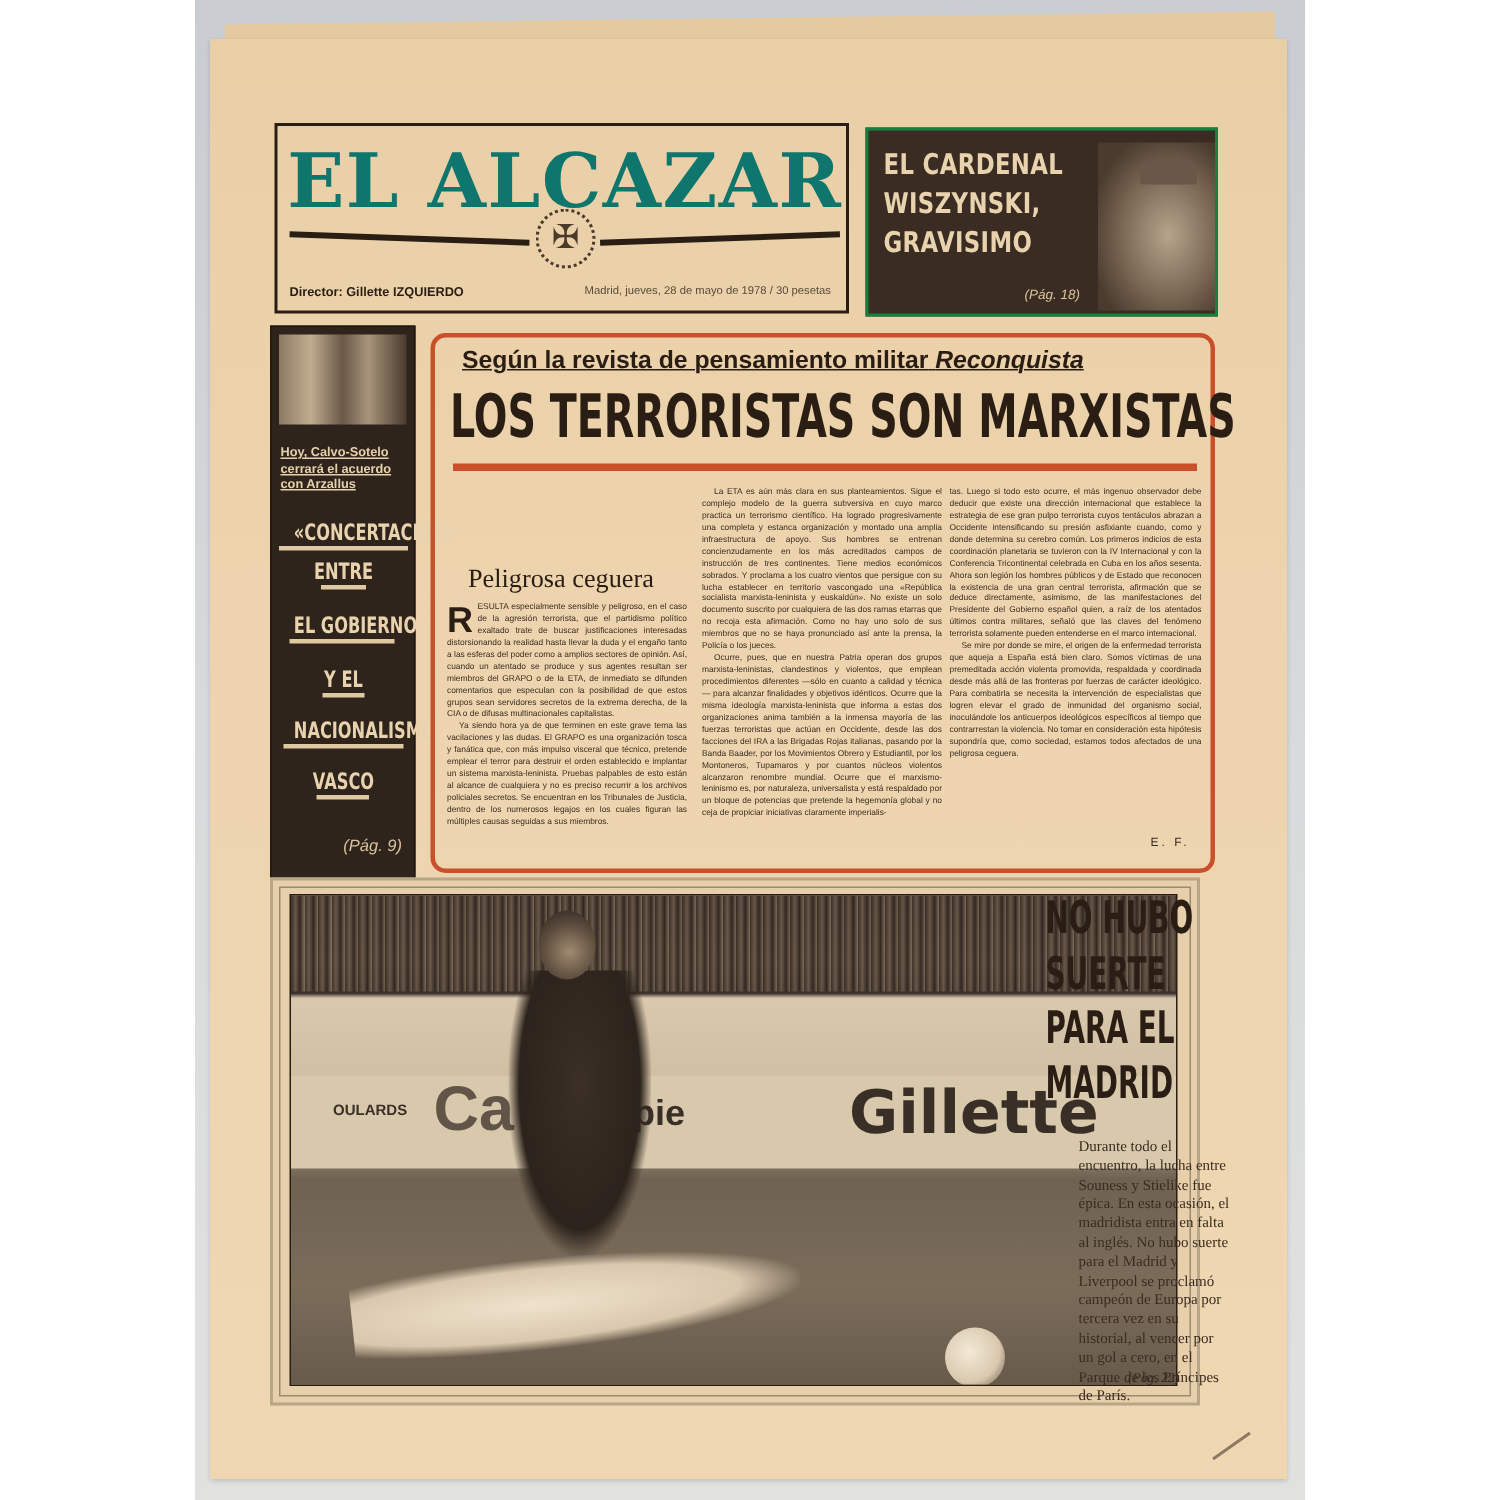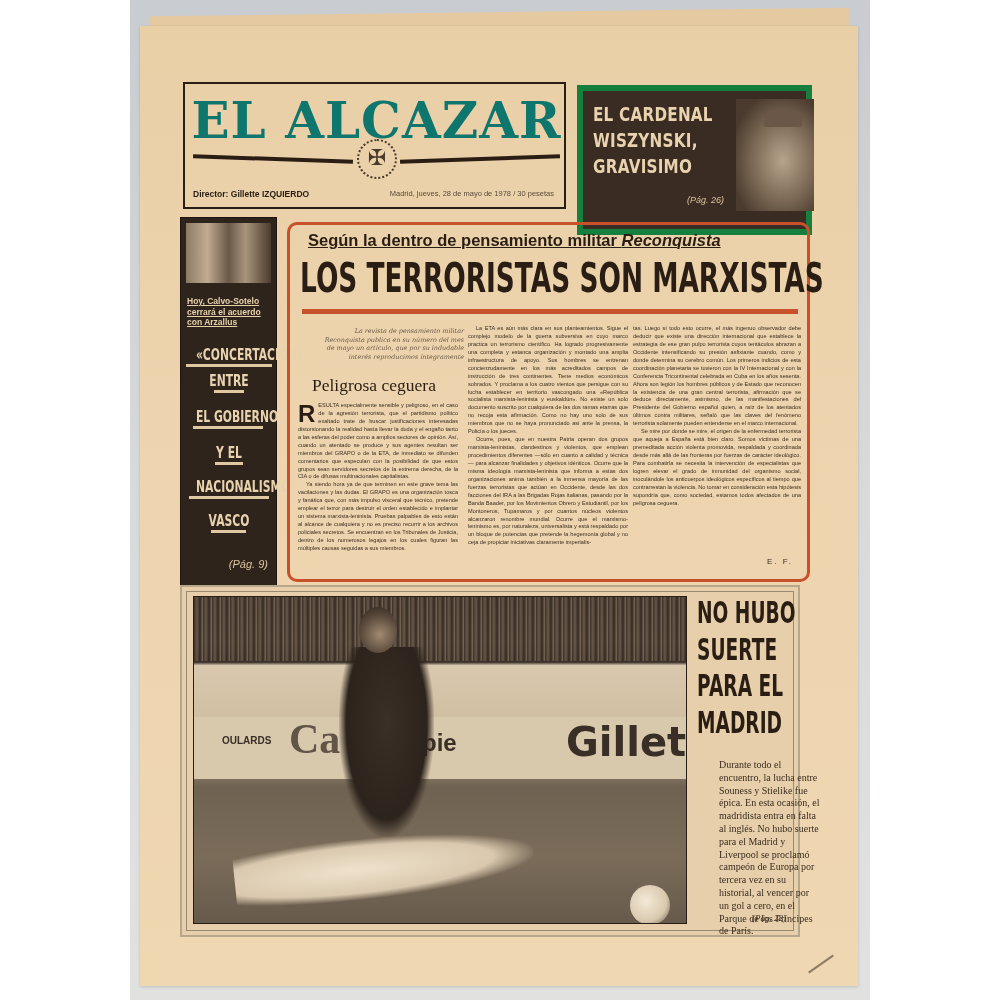--- a/index.html
+++ b/index.html
@@ -45,22 +45,22 @@
   }
   .masthead-director {
     position: absolute; left: 8px; top: 105px; font-size: 8.5px; font-weight: bold; color: #2a1e14;
   }
   .masthead-date {
     position: absolute; right: 10px; top: 105px; font-size: 7.5px; color: #5a4a3a;
   }
 
   
   .cardinal {
-    position: absolute; left: 577px; top: 85px; width: 235px; height: 150px;
-    background: #3a2c22; border: 6px solid #15803d;
+    position: absolute; left: 577px; top: 85px; width: 235px; height: 126px;
+    background: #3a2c22; border: 2px solid #15803d;
   }
   .cardinal-text {
     position: absolute; left: 10px; top: 10px; width: 140px;
     font-family: "DejaVu Sans", sans-serif; font-weight: bold; font-size: 19px;
     color: #e8d3ae; line-height: 1.38; transform: scaleX(0.8); transform-origin: left;
     letter-spacing: 0.3px; white-space: nowrap;
   }
   .cardinal-page {
     position: absolute; left: 104px; top: 104px; font-size: 9px; font-style: italic; color: #d9c29c;
   }
@@ -141,37 +141,37 @@
 
   
   .sports {
     position: absolute; left: 180px; top: 585px; width: 620px; height: 352px;
     border: 2px solid #b8a68a; background: #e6cfaa;
   }
   .sports-inner {
     position: absolute; left: 4px; top: 4px; width: 608px; height: 340px; border: 1px solid #9a8a72;
   }
   .sports-photo {
-    position: absolute; left: 193px; top: 596px; width: 494px; height: 328px;
+    position: absolute; left: 193px; top: 596px; width: 592px; height: 328px;
     background: linear-gradient(180deg, #3e332a 0%, #5a4b3e 14%, #3a3029 20%, #d9c8ad 21%, #cdbb9f 44%, #6f6252 58%, #7b6c5a 80%, #675a4b 100%);
     border: 1px solid #2a1e14; overflow: hidden;
   }
   .crowd {
     position: absolute; left: 0; top: 0; width: 100%; height: 64px;
     background: repeating-linear-gradient(90deg, #3a2f27 0px, #6c5c4c 3px, #2e251e 6px, #857460 9px);
     opacity: 0.85;
   }
   .boards {
     position: absolute; left: 0; top: 120px; width: 100%; height: 62px; background: #d8c8ac;
   }
   .ad {
     position: absolute; font-weight: bold; color: #3a2f27;
   }
   .ad1 { left: 28px; top: 138px; font-size: 10px; }
-  .ad2 { left: 95px; top: 118px; font-size: 42px; font-family: Liberation Serif, serif; opacity: 0.75; }
+  .ad2 { left: 95px; top: 118px; font-size: 42px; font-family: Liberation Sans, sans-serif; opacity: 0.75; }
   .ad3 { left: 200px; top: 132px; font-size: 24px; }
   .ad4 { left: 372px; top: 122px; font-size: 40px; font-family: "DejaVu Sans", sans-serif; }
   .player-dark {
     position: absolute; left: 145px; top: 50px; width: 95px; height: 190px;
     background: radial-gradient(ellipse at 50% 40%, #3b2f26 0%, #2c231c 60%, transparent 72%);
   }
   .player-head {
     position: absolute; left: 165px; top: 10px; width: 38px; height: 46px; border-radius: 50%;
     background: radial-gradient(circle at 55% 60%, #a08a70 0%, #5a4a3c 55%, #2a211a 100%);
   }
@@ -218,21 +218,21 @@
   <div class="masthead-director">Director: Gillette IZQUIERDO</div>
   <div class="masthead-date">Madrid, jueves, 28 de mayo de 1978 / 30 pesetas</div>
 </div>
 
 <div class="cardinal">
   <div class="cardinal-text">
     <div>EL CARDENAL</div>
     <div>WISZYNSKI,</div>
     <div>GRAVISIMO</div>
   </div>
-  <div class="cardinal-page">(Pág. 26)</div>
+  <div class="cardinal-page">(Pág. 18)</div>
   <div class="cardinal-photo"></div>
 </div>
 
 <div class="leftbox">
   <div class="leftbox-photo"></div>
   <div class="leftbox-sub"><span>Hoy, Calvo-Sotelo cerrará el acuerdo con Arzallus</span></div>
 
   <div class="leftbox-word" style="top:128px;font-size:15px;">«CONCERTACION»</div>
   <div class="leftbox-bar" style="left:5px;width:86px;top:146px;"></div>
 
@@ -249,27 +249,26 @@
   <div class="leftbox-bar" style="left:8px;width:80px;top:278px;"></div>
 
   <div class="leftbox-word" style="top:294px;font-size:15px;">VASCO</div>
   <div class="leftbox-bar" style="left:30px;width:35px;top:312px;"></div>
 
   <div class="leftbox-page">(Pág. 9)</div>
 </div>
 
 <div class="mainstory">
   <div class="kicker">
-    <span>Según la dentro de pensamiento militar</span>
+    <span>Según la revista de pensamiento militar</span>
     <i>Reconquista</i>
   </div>
   <div class="headline">LOS TERRORISTAS SON MARXISTAS</div>
   <div class="headline-rule"></div>
 
-  <div class="intro">La revista de pensamiento militar Reconquista publica en su número del mes de mayo un artículo, que por su indudable interés reproducimos íntegramente</div>
   <div class="section-title">Peligrosa ceguera</div>
 
   <div class="col col1">
     <p class="first"><span class="dropcap">R</span><span>ESULTA especialmente sensible y peligroso, en el caso de la agresión terrorista, que el partidismo político exaltado trate de buscar justificaciones interesadas distorsionando la realidad hasta llevar la duda y el engaño tanto a las esferas del poder como a amplios sectores de opinión. Así, cuando un atentado se produce y sus agentes resultan ser miembros del GRAPO o de la ETA, de inmediato se difunden comentarios que especulan con la posibilidad de que estos grupos sean servidores secretos de la extrema derecha, de la CIA o de difusas multinacionales capitalistas.</span></p>
     <p>Ya siendo hora ya de que terminen en este grave tema las vacilaciones y las dudas. El GRAPO es una organización tosca y fanática que, con más impulso visceral que técnico, pretende emplear el terror para destruir el orden establecido e implantar un sistema marxista-leninista. Pruebas palpables de esto están al alcance de cualquiera y no es preciso recurrir a los archivos policiales secretos. Se encuentran en los Tribunales de Justicia, dentro de los numerosos legajos en los cuales figuran las múltiples causas seguidas a sus miembros.</p>
   </div>
   <div class="col col2">
     <p>La ETA es aún más clara en sus planteamientos. Sigue el complejo modelo de la guerra subversiva en cuyo marco practica un terrorismo científico. Ha logrado progresivamente una completa y estanca organización y montado una amplia infraestructura de apoyo. Sus hombres se entrenan concienzudamente en los más acreditados campos de instrucción de tres continentes. Tiene medios económicos sobrados. Y proclama a los cuatro vientos que persigue con su lucha establecer en territorio vascongado una «República socialista marxista-leninista y euskaldún». No existe un solo documento suscrito por cualquiera de las dos ramas etarras que no recoja esta afirmación. Como no hay uno solo de sus miembros que no se haya pronunciado así ante la prensa, la Policía o los jueces.</p>
     <p>Ocurre, pues, que en nuestra Patria operan dos grupos marxista-leninistas, clandestinos y violentos, que emplean procedimientos diferentes —sólo en cuanto a calidad y técnica— para alcanzar finalidades y objetivos idénticos. Ocurre que la misma ideología marxista-leninista que informa a estas dos organizaciones anima también a la inmensa mayoría de las fuerzas terroristas que actúan en Occidente, desde las dos facciones del IRA a las Brigadas Rojas italianas, pasando por la Banda Baader, por los Movimientos Obrero y Estudiantil, por los Montoneros, Tupamaros y por cuantos núcleos violentos alcanzaron renombre mundial. Ocurre que el marxismo-leninismo es, por naturaleza, universalista y está respaldado por un bloque de potencias que pretende la hegemonía global y no ceja de propiciar iniciativas claramente imperialis-</p>
   </div>

